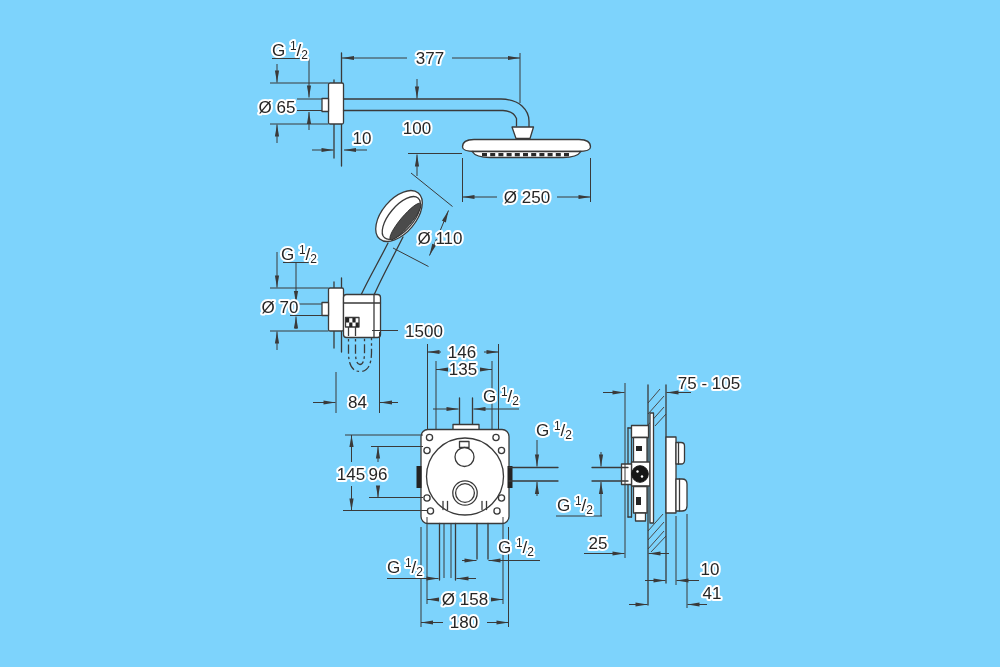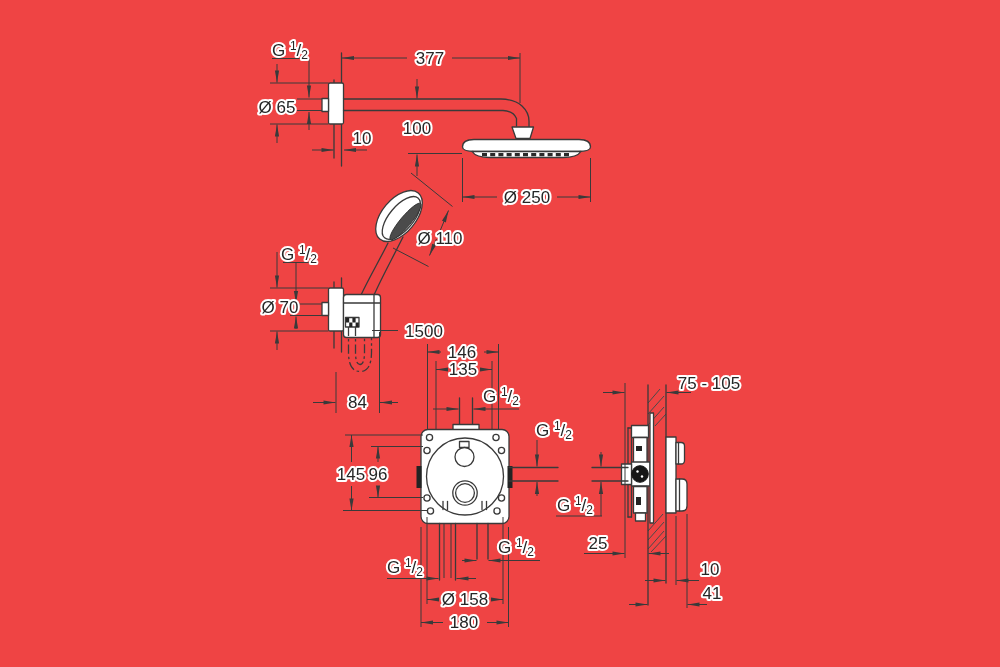--- a/index.html
+++ b/index.html
@@ -1,16 +1,16 @@
 <!DOCTYPE html>
 <html><head>
 <meta charset="utf-8">
 <style>
   html,body{margin:0;padding:0;background:#fff;}
-  #stage{position:relative;width:1000px;height:667px;background:#ef4444;overflow:hidden;}
+  #stage{position:relative;width:1000px;height:667px;background:#7dd3fc;overflow:hidden;}
   svg{position:absolute;left:0;top:0;}
   .obj{fill:none;stroke:#3a3a3a;stroke-width:1.3;stroke-linejoin:round;stroke-linecap:round;}
   .objw{fill:#ffffff;stroke:#3a3a3a;stroke-width:1.3;stroke-linejoin:round;}
   .dk{fill:#232323;stroke:none;}
   .dim{fill:none;stroke:#3a3a3a;stroke-width:1;}
   .ae{marker-end:url(#ah);}
   .as{marker-start:url(#ah);}
   .hatch{stroke:#4a4a4a;stroke-width:1;}
   .hose{fill:none;stroke:#3a3a3a;stroke-width:1.3;stroke-dasharray:9 3 2.5 3;}
   text{font-family:"Liberation Sans","DejaVu Sans",sans-serif;font-size:17px;fill:#262626;

